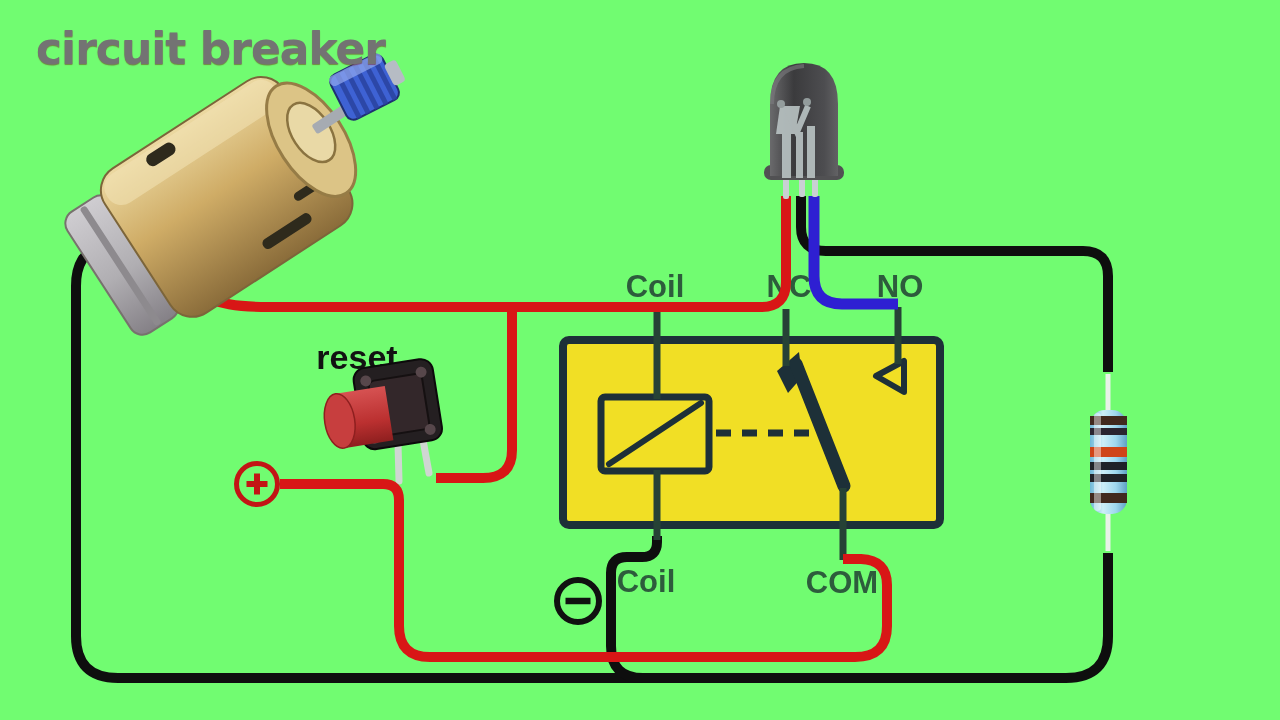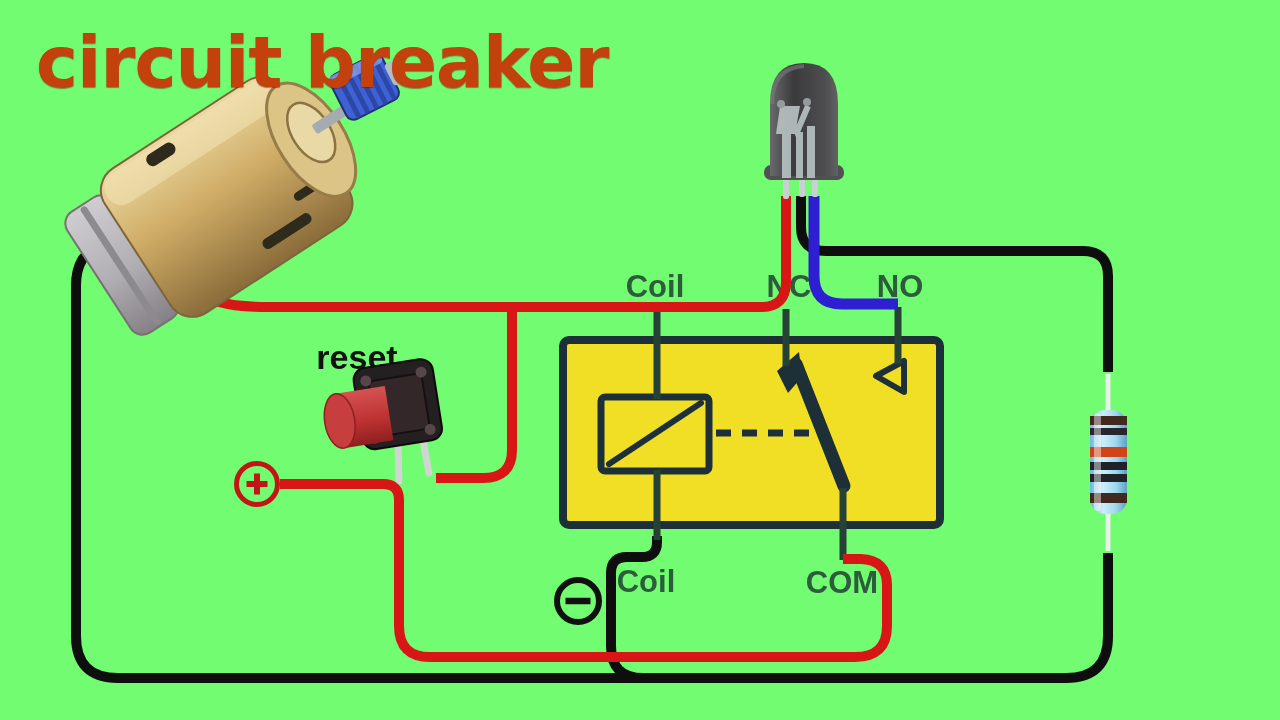--- a/index.html
+++ b/index.html
@@ -2,22 +2,22 @@
 <html><head>
 <meta charset="utf-8">
 <style>
   html,body{margin:0;padding:0;}
   body{width:1280px;height:720px;overflow:hidden;background:#71fc71;font-family:"Liberation Sans",sans-serif;}
   .stage{position:relative;width:1280px;height:720px;background:#71fc71;}
   .stage svg{position:absolute;left:0;top:0;}
   .title{
     position:absolute;left:36px;top:26px;
     font-family:"DejaVu Sans",sans-serif;
-    font-weight:bold;font-size:71px;line-height:1.05;
-    color:#c2410c;letter-spacing:-1px;
+    font-weight:bold;font-size:44px;line-height:1.05;
+    color:#737373;letter-spacing:-1px;
     text-shadow:0 1px 1px rgba(110,0,0,.45);
   }
   .relay-label{
     font-family:"Liberation Sans",sans-serif;
     font-weight:bold;font-size:31px;fill:#2d5c3c;
   }
   .reset-label{
     font-family:"Liberation Sans",sans-serif;
     font-weight:bold;font-size:34px;fill:#121212;
   }

